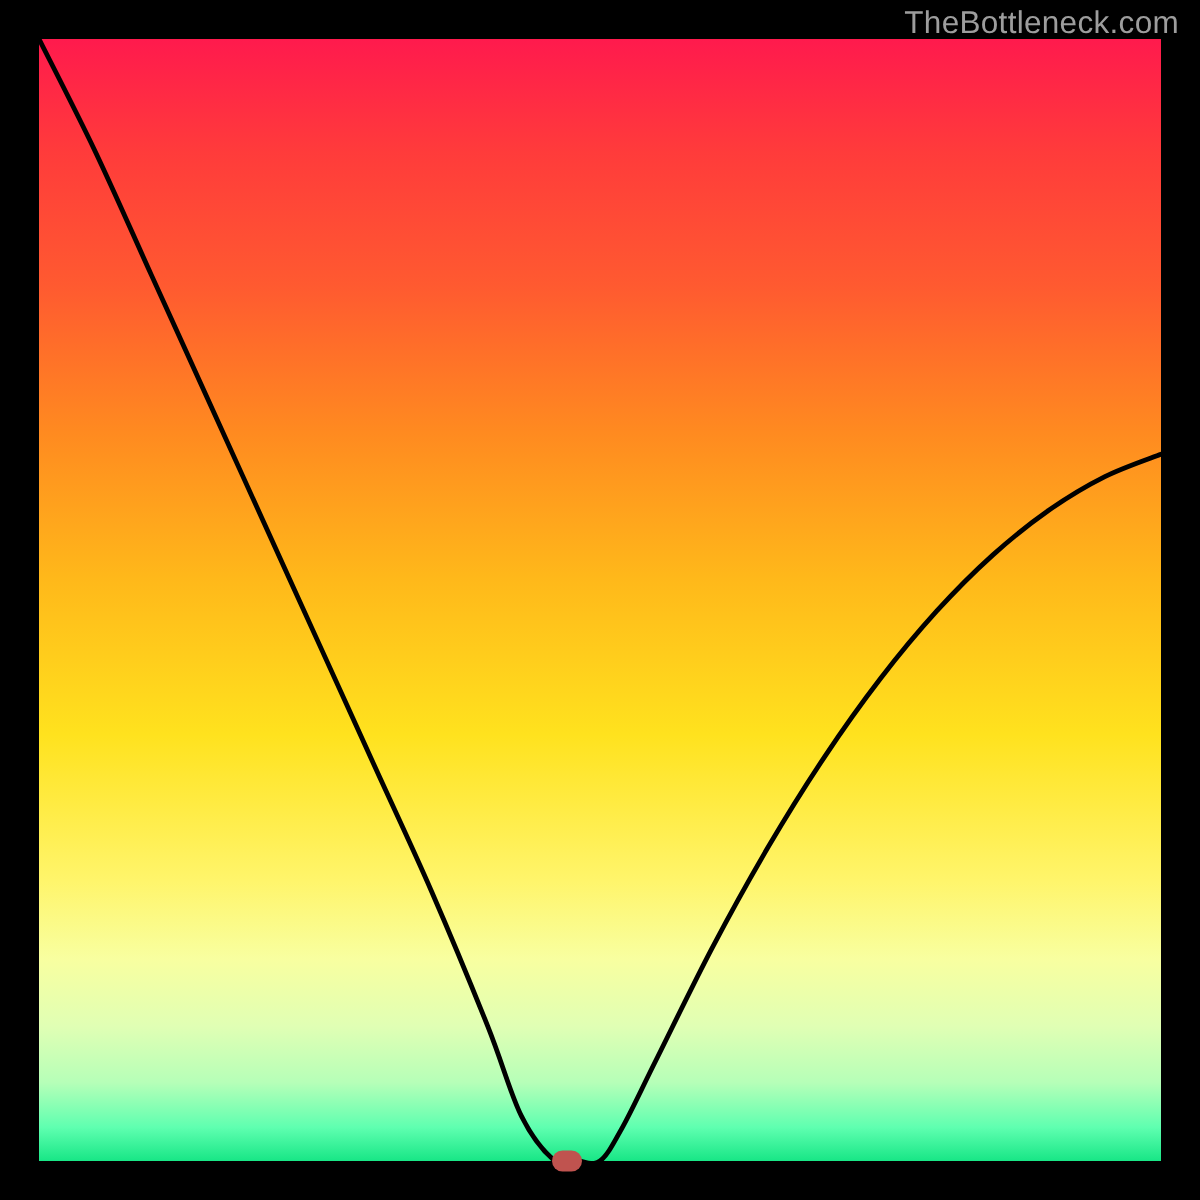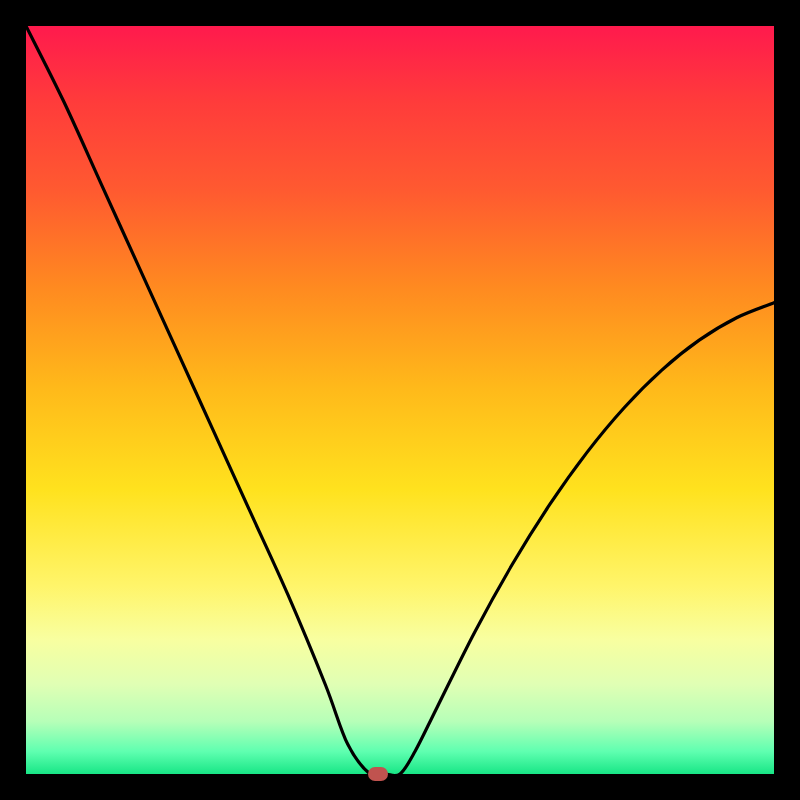--- a/index.html
+++ b/index.html
@@ -72,14 +72,15 @@
   <div class="plot-area">
 
     <svg class="curve" viewBox="0 0 748 748" preserveAspectRatio="none">
       <path id="curve-path" d="M 0 0 C 6.233333333333333 12.46666666666666, 24.93333333333333 48.61999999999996, 37.4 74.79999999999995 C 49.86666666666667 100.97999999999995, 62.33333333333333 129.65333333333325, 74.8 157.07999999999993 C 87.26666666666667 184.5066666666666, 99.73333333333333 211.93333333333328, 112.2 239.35999999999996 C 124.66666666666667 266.78666666666663, 137.13333333333333 294.21333333333337, 149.6 321.64000000000004 C 162.06666666666666 349.0666666666667, 174.53333333333333 376.4933333333333, 187 403.91999999999996 C 199.46666666666667 431.34666666666664, 211.93333333333334 458.7733333333333, 224.4 486.2 C 236.86666666666667 513.6266666666667, 249.33333333333334 539.8066666666667, 261.8 568.48 C 274.26666666666665 597.1533333333333, 289.2266666666667 633.3066666666666, 299.2 658.24 C 309.1733333333333 683.1733333333334, 314.15999999999997 703.12, 321.64 718.08 C 329.12 733.0400000000001, 337.8466666666667 743.0133333333333, 344.08000000000004 748 C 350.3133333333334 752.9866666666667, 354.0533333333333 748, 359.03999999999996 748 C 364.02666666666664 748, 369.0133333333333 751.74, 374 748 C 378.9866666666667 744.26, 382.7266666666667 736.78, 388.96000000000004 725.56 C 395.1933333333334 714.3399999999999, 401.42666666666673 700.6266666666668, 411.40000000000003 680.6800000000001 C 421.37333333333333 660.7333333333333, 436.33333333333337 629.5666666666667, 448.8 605.88 C 461.26666666666665 582.1933333333333, 473.73333333333335 559.7533333333333, 486.2 538.56 C 498.66666666666663 517.3666666666666, 511.1333333333333 497.42, 523.6 478.72 C 536.0666666666667 460.02000000000004, 548.5333333333333 442.56666666666666, 561 426.36 C 573.4666666666667 410.15333333333336, 585.9333333333333 395.1933333333334, 598.4 381.48 C 610.8666666666667 367.76666666666665, 623.3333333333333 355.29999999999995, 635.8 344.08 C 648.2666666666667 332.86, 660.7333333333333 322.88666666666666, 673.2 314.16 C 685.6666666666667 305.4333333333334, 698.1333333333333 297.9533333333334, 710.6 291.72 C 723.0666666666667 285.4866666666667, 741.7666666666667 279.25333333333333, 748 276.76" fill="none" stroke="#000" stroke-width="3.2" stroke-linejoin="round" stroke-linecap="round"></path>
     </svg>
 
     <div id="marker" class="marker" style="left: 351.56px; top: 748px; background: rgb(192, 83, 79);"></div>
 
   </div>
 
+  <div class="watermark">TheBottleneck.com</div>
 
 </div>
 
 </body></html>

